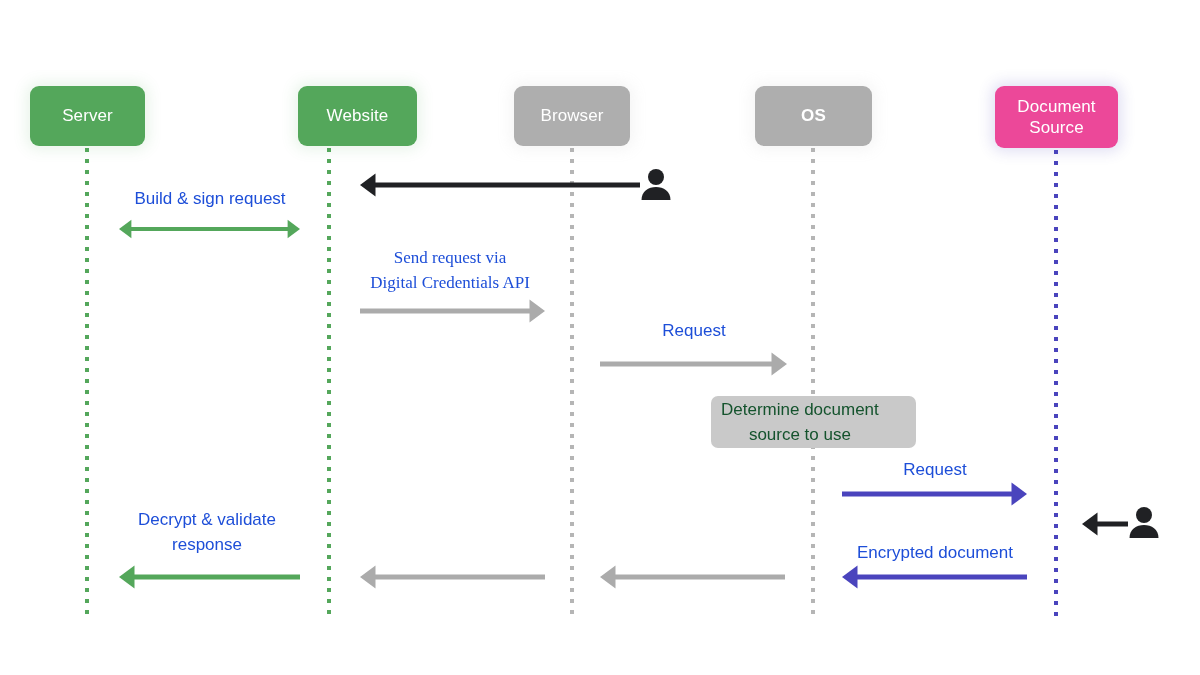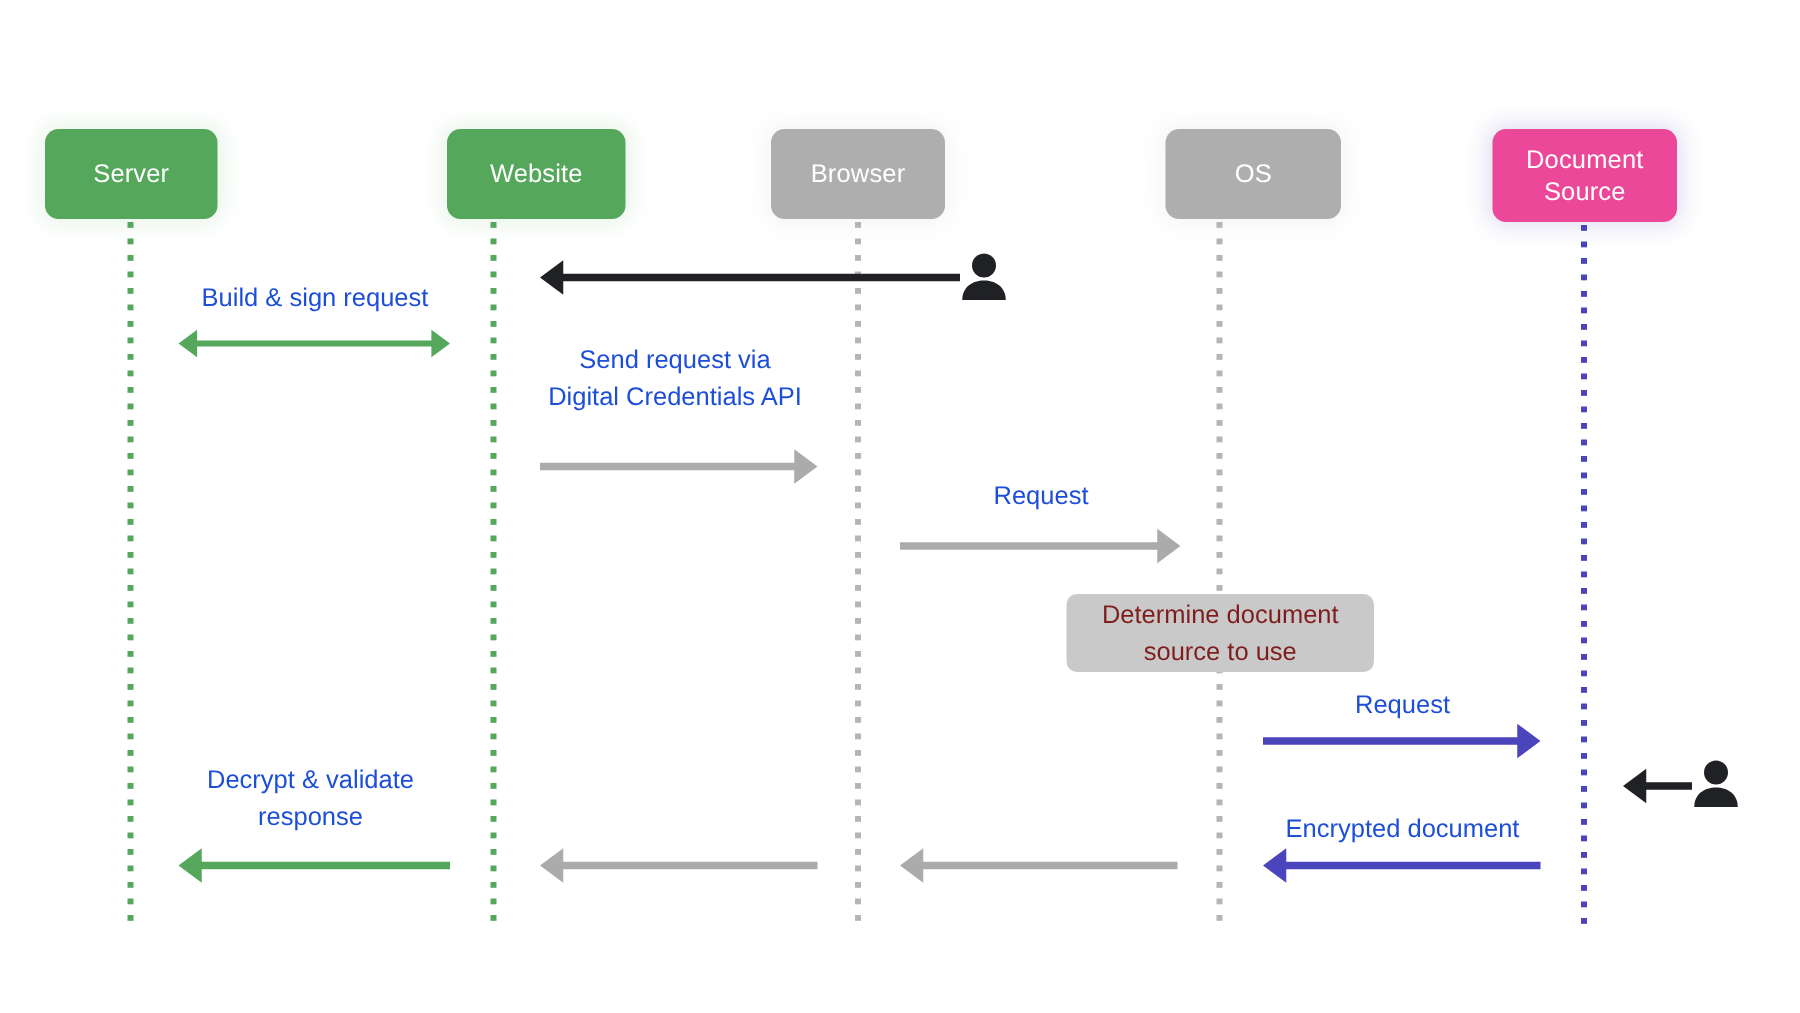--- a/index.html
+++ b/index.html
@@ -74,25 +74,25 @@
     width: 1200px;
     height: 675px;
     pointer-events: none;
   }
 
   
   .note-box {
     position: absolute;
     display: flex;
     align-items: center;
-    justify-content: center;
+    justify-content: flex-start;
     text-align: center;
     background: #C9C9C9;
     border-radius: 7px;
-    color: #7f1d1d;
+    color: #14532d;
     font-size: 17px;
     line-height: 25px;
     white-space: pre-line;
     box-sizing: border-box;
     padding: 4px 10px;
   }
 
   
   .actor {
     position: absolute;
@@ -114,32 +114,32 @@
   <div id="participants">
       <div class="participant green" style="left: 30px; top: 86px; width: 115px; height: 60px;">
         <span style="white-space: pre-line;">Server</span>
       </div>
       <div class="participant green" style="left: 270px; top: 86px; width: 119px; height: 60px; margin-left: 28px;">
         <span style="white-space: pre-line;">Website</span>
       </div>
       <div class="participant gray" style="left: 514px; top: 86px; width: 116px; height: 60px;">
         <span style="white-space: pre-line;">Browser</span>
       </div>
-      <div class="participant gray" style="left: 777px; top: 86px; width: 117px; height: 60px;">
+      <div class="participant gray" style="left: 755px; top: 86px; width: 117px; height: 60px; font-weight: bold;">
         <span style="white-space: pre-line;">OS</span>
       </div>
       <div class="participant purple" style="left: 995px; top: 86px; width: 123px; height: 62px;">
         <span style="white-space: pre-line;">Document
 Source</span>
       </div>
     </div>
 
   <div id="labels">
       <div class="msg-label" style="left: 110px; top: 186px; width: 200px;">Build &amp; sign request</div>
-      <div class="msg-label" style="left: 328px; top: 227px; width: 244px;">Send request via
+      <div class="msg-label" style="left: 328px; top: 245px; width: 244px; font-family: Liberation Serif, serif;">Send request via
 Digital Credentials API</div>
       <div class="msg-label" style="left: 600px; top: 318px; width: 188px;">Request</div>
       <div class="msg-label" style="left: 840px; top: 457px; width: 190px;">Request</div>
       <div class="msg-label" style="left: 840px; top: 540px; width: 190px;">Encrypted document</div>
       <div class="msg-label" style="left: 106px; top: 507px; width: 202px;">Decrypt &amp; validate
 response</div>
     </div>
 
   <div id="notes">
       <div class="note-box" style="left: 711px; top: 396px; width: 205px; height: 52px;"><span>Determine document

